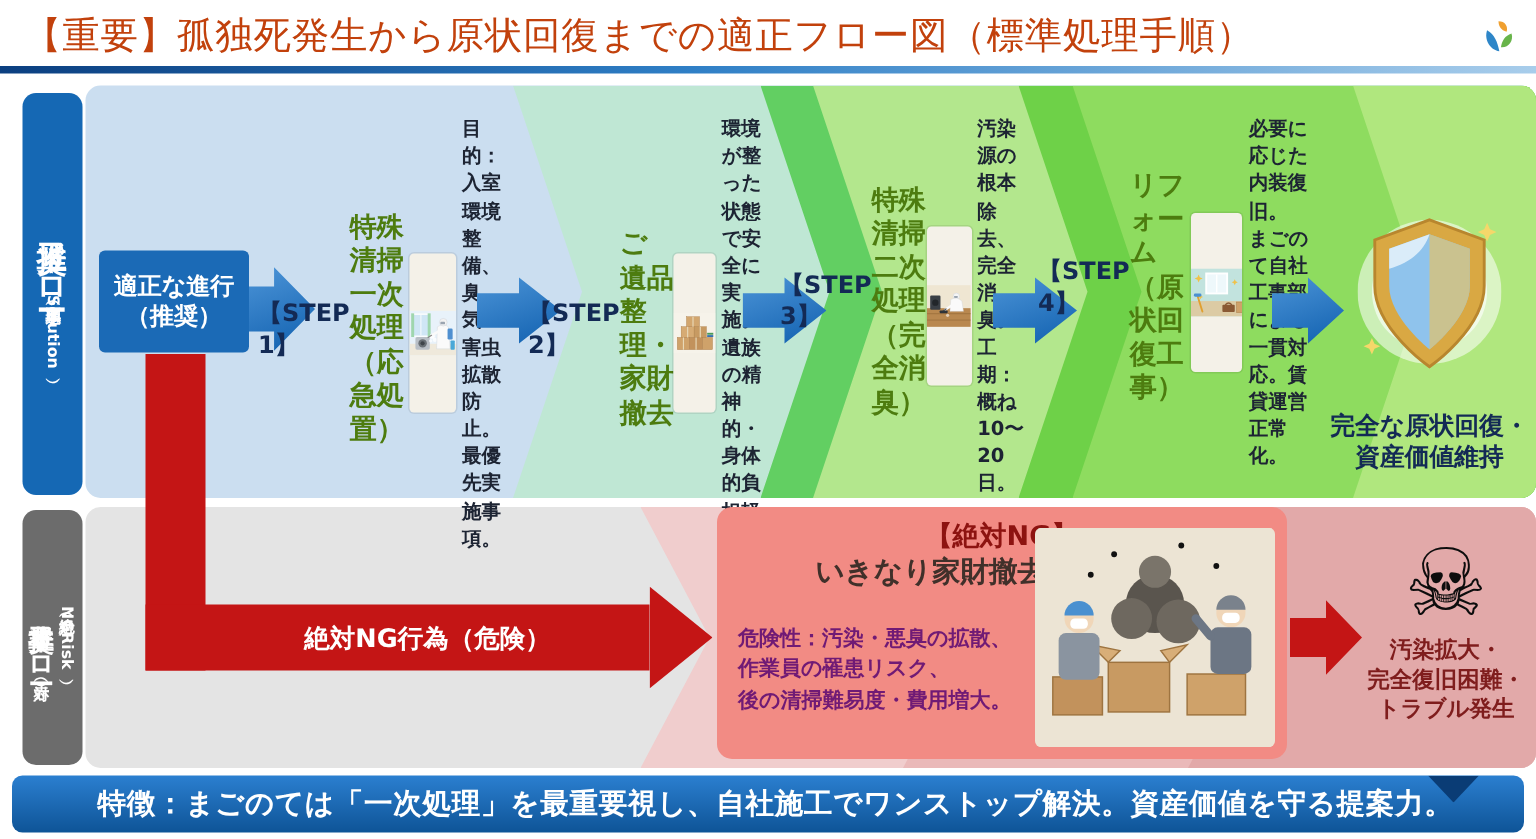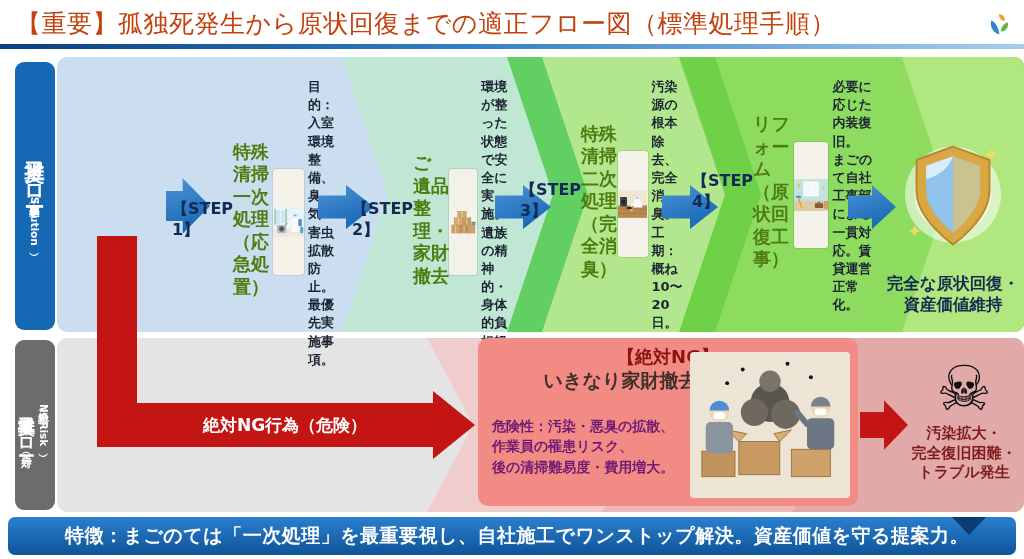--- a/index.html
+++ b/index.html
@@ -106,20 +106,22 @@
   </div>
   <div class="sidebar sidebar-bottom">
     <div class="v-col" style="margin-right:1px;">
       <span class="v-main" style="font-size:17px;">非推奨フロー</span><span class="v-sub">（赤対）</span>
     </div>
     <div class="v-col" style="align-self:center;">
       <span class="v-sub">（絶対NG・Risk）</span>
     </div>
   </div>
 
+  <div class="start-box pre">適正な進行
+（推奨）</div>
   <div class="arrow-blue head" style="left:166px;top:177px;width:44px;height:58px;"></div>
 
   <div class="step-col" style="left:172px;width:172px;">
     <div class="step-tag">【STEP 1】</div>
     <div class="step-title pre">特殊清掃一次処理
 （応急処置）</div>
     <div class="step-img">
       <svg viewBox="0 0 110 105">
         <rect x="0" y="0" width="110" height="105" fill="#e8f2fa"></rect>
         <rect x="0" y="78" width="110" height="27" fill="#efe9db"></rect>

